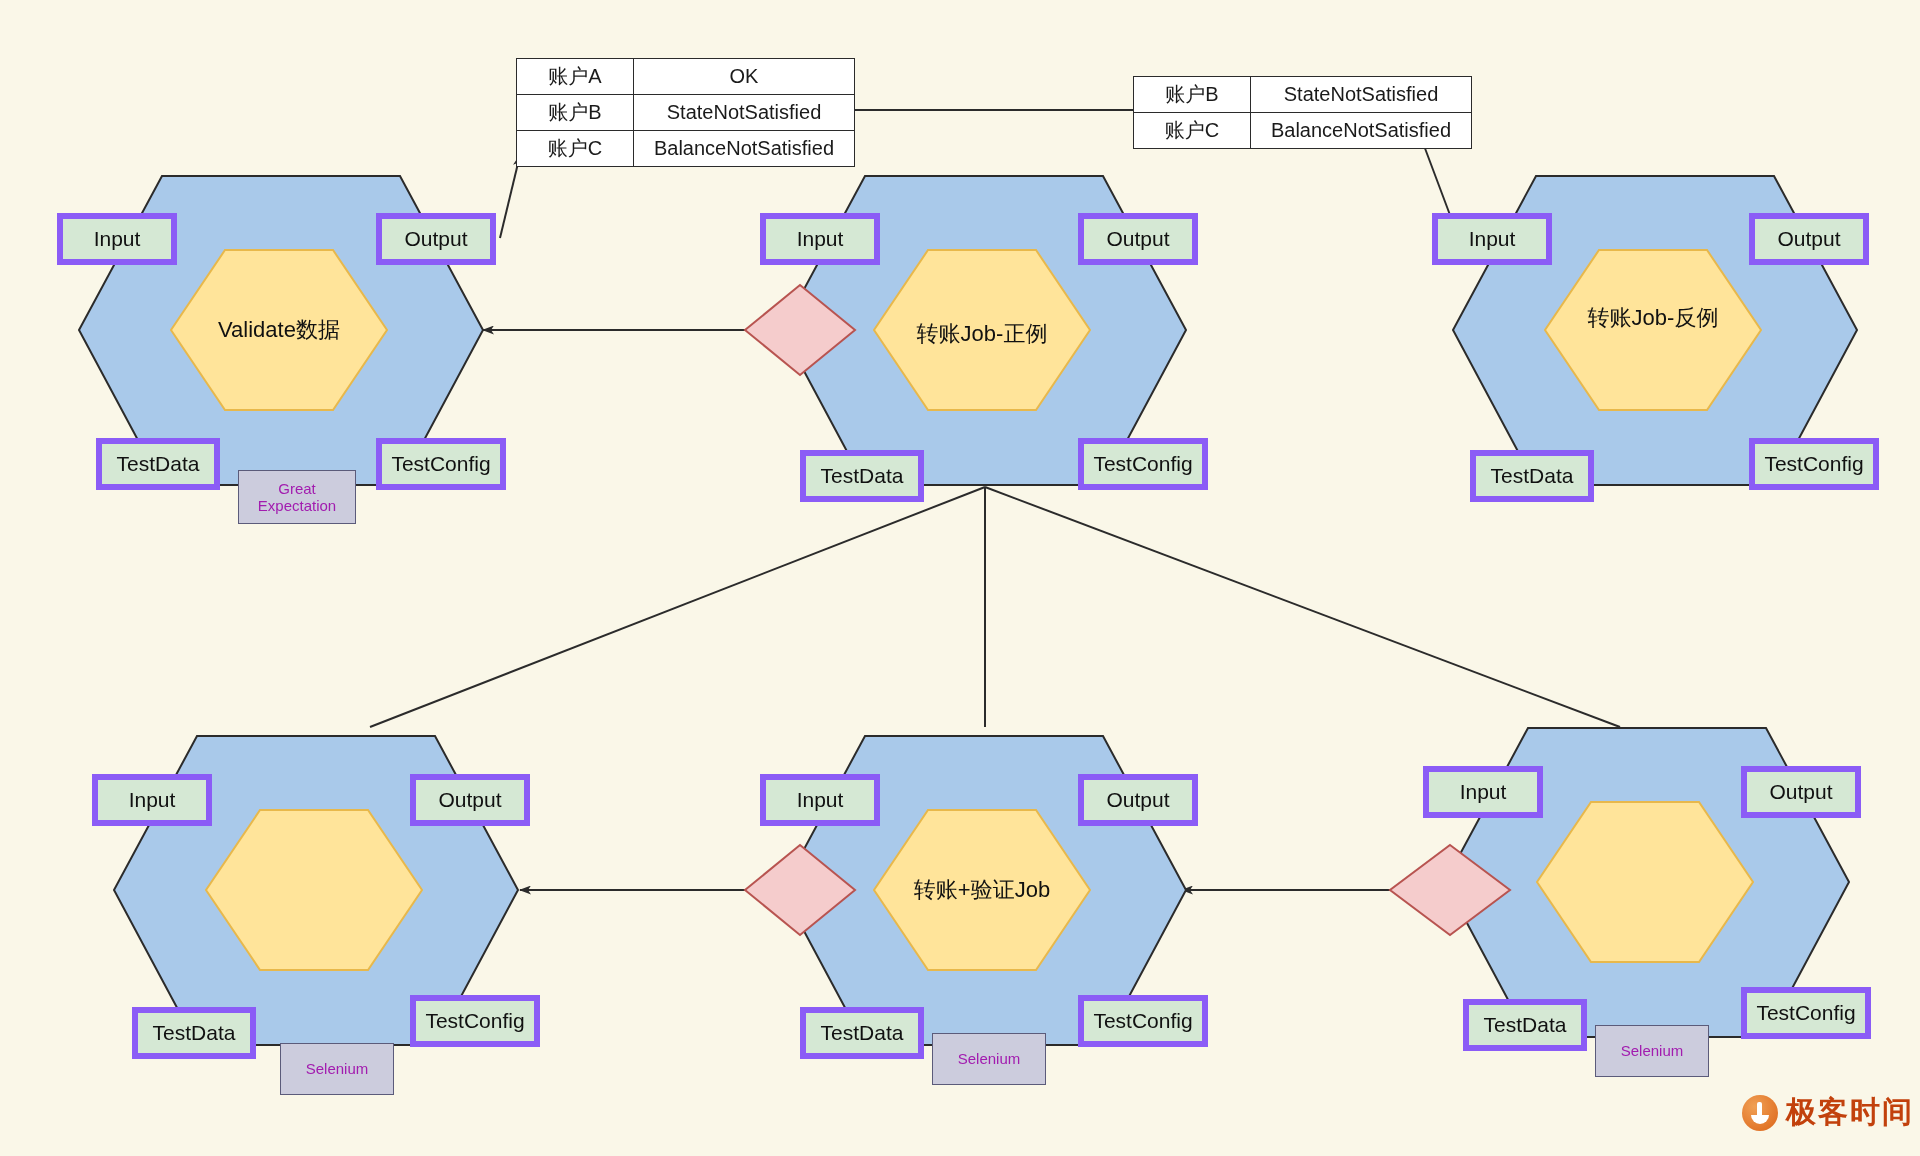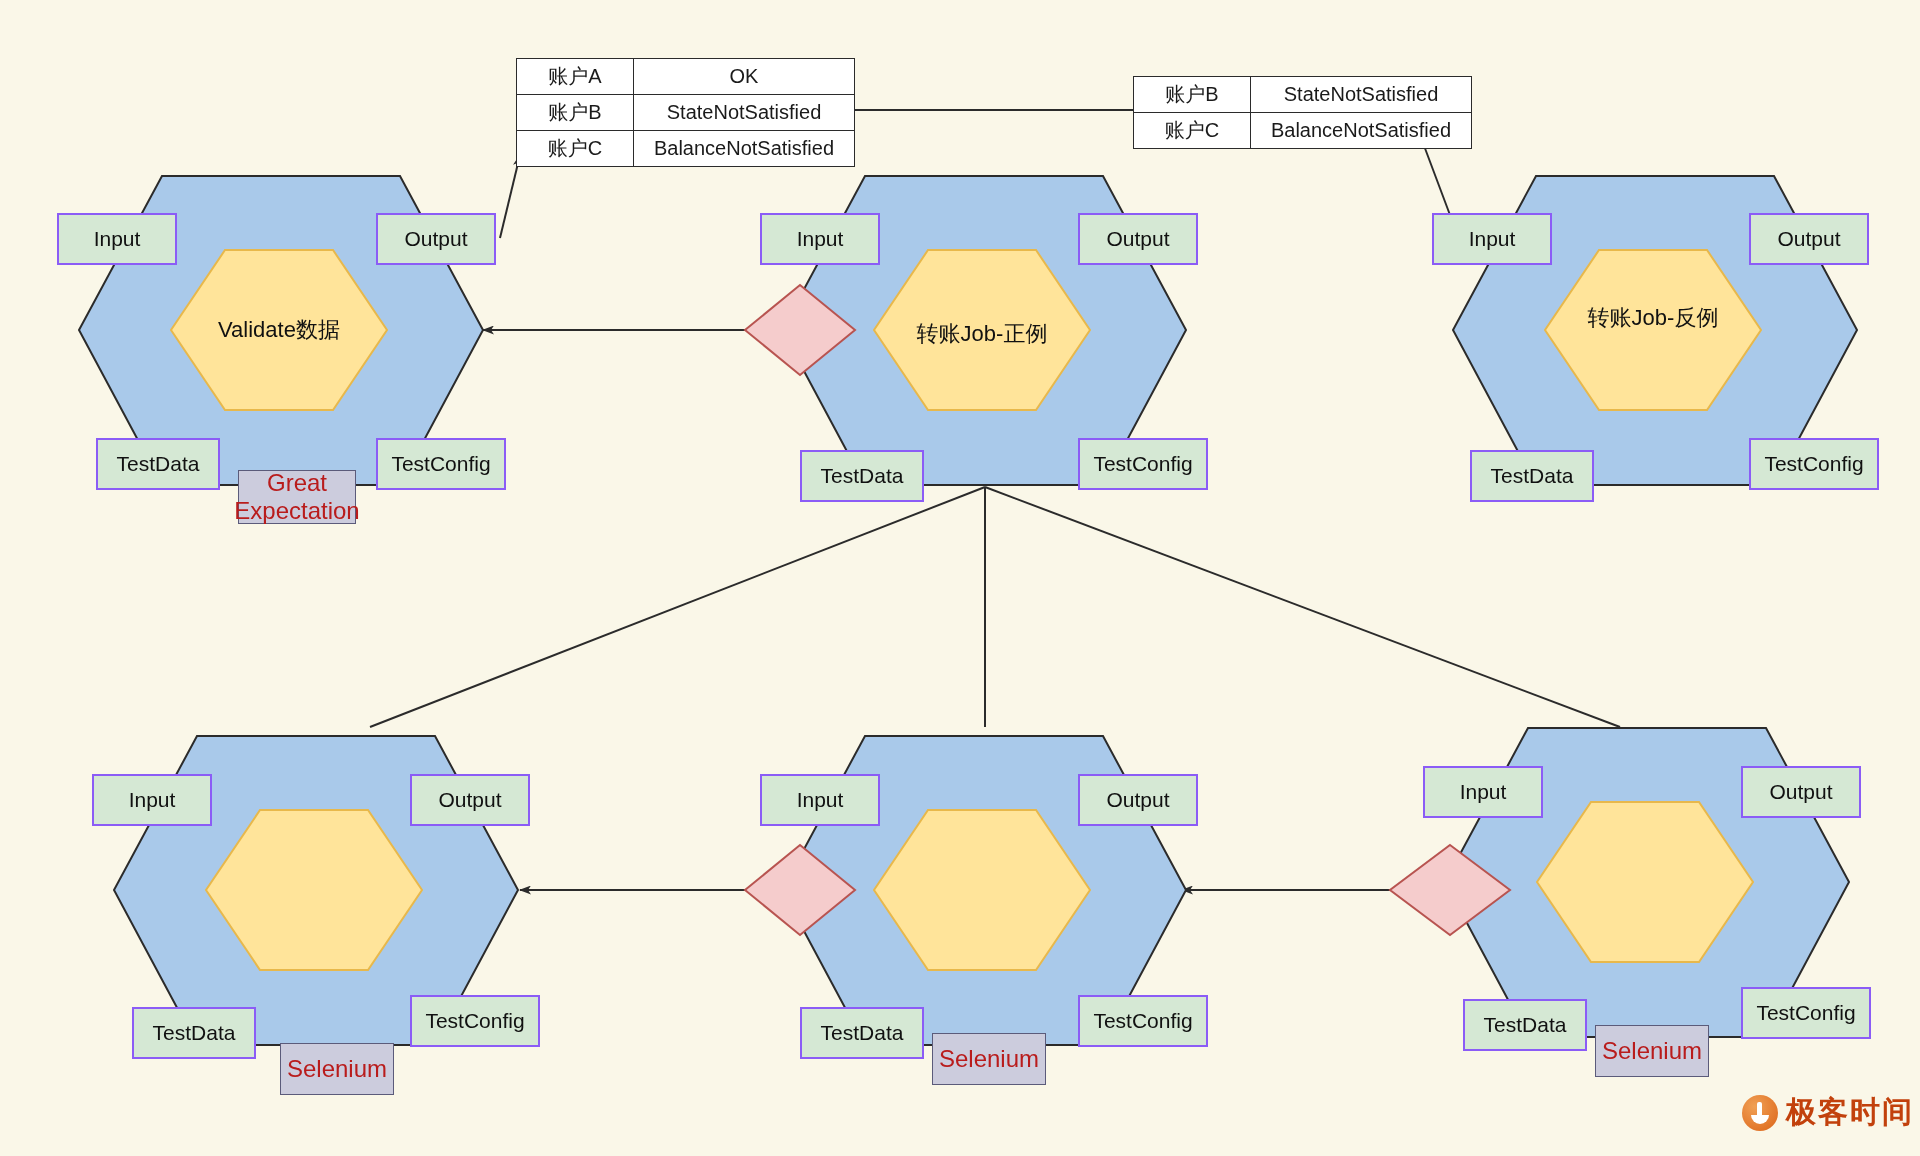--- a/index.html
+++ b/index.html
@@ -31,39 +31,39 @@
   .html-layer {
     position: absolute;
     left: 0; top: 0;
     width: 1920px;
     height: 900px;
     z-index: 3;
   }
   .port {
     position: absolute;
     background: #d5e8d4;
-    border: 2px solid #8b5cf6;
+    border: 6px solid #8b5cf6;
     display: flex;
     align-items: center;
     justify-content: center;
     font-size: 21px;
     color: #111111;
     box-sizing: border-box;
     white-space: nowrap;
   }
   .tool {
     position: absolute;
     background: #ccccdd;
     border: 1.5px solid #5b5b7a;
     display: flex;
     align-items: center;
     justify-content: center;
     text-align: center;
-    font-size: 24px;
-    color: #b91c1c;
+    font-size: 15px;
+    color: #a21caf;
     box-sizing: border-box;
     line-height: 1.15;
     padding: 4px 4px;
   }
   .hexlabel {
     position: absolute;
     display: flex;
     align-items: center;
     justify-content: center;
     font-size: 22px;
@@ -245,20 +245,21 @@
     <div class="port" style="left:1749px; top:438px; width:130px; height:52px;">TestConfig</div>
 
     <div class="port" style="left:92px; top:774px; width:120px; height:52px;">Input</div>
     <div class="port" style="left:410px; top:774px; width:120px; height:52px;">Output</div>
     <div class="port" style="left:132px; top:1007px; width:124px; height:52px;">TestData</div>
     <div class="port" style="left:410px; top:995px; width:130px; height:52px;">TestConfig</div>
     <div class="tool" style="left:280px; top:1043px; width:114px; height:52px;">Selenium</div>
 
     <div class="port" style="left:760px; top:774px; width:120px; height:52px;">Input</div>
     <div class="port" style="left:1078px; top:774px; width:120px; height:52px;">Output</div>
+    <div class="hexlabel" style="left:874px; top:860px; width:216px; height:60px;">转账+验证Job</div>
     <div class="port" style="left:800px; top:1007px; width:124px; height:52px;">TestData</div>
     <div class="port" style="left:1078px; top:995px; width:130px; height:52px;">TestConfig</div>
     <div class="tool" style="left:932px; top:1033px; width:114px; height:52px;">Selenium</div>
 
     <div class="port" style="left:1423px; top:766px; width:120px; height:52px;">Input</div>
     <div class="port" style="left:1741px; top:766px; width:120px; height:52px;">Output</div>
     <div class="port" style="left:1463px; top:999px; width:124px; height:52px;">TestData</div>
     <div class="port" style="left:1741px; top:987px; width:130px; height:52px;">TestConfig</div>
     <div class="tool" style="left:1595px; top:1025px; width:114px; height:52px;">Selenium</div>
 

